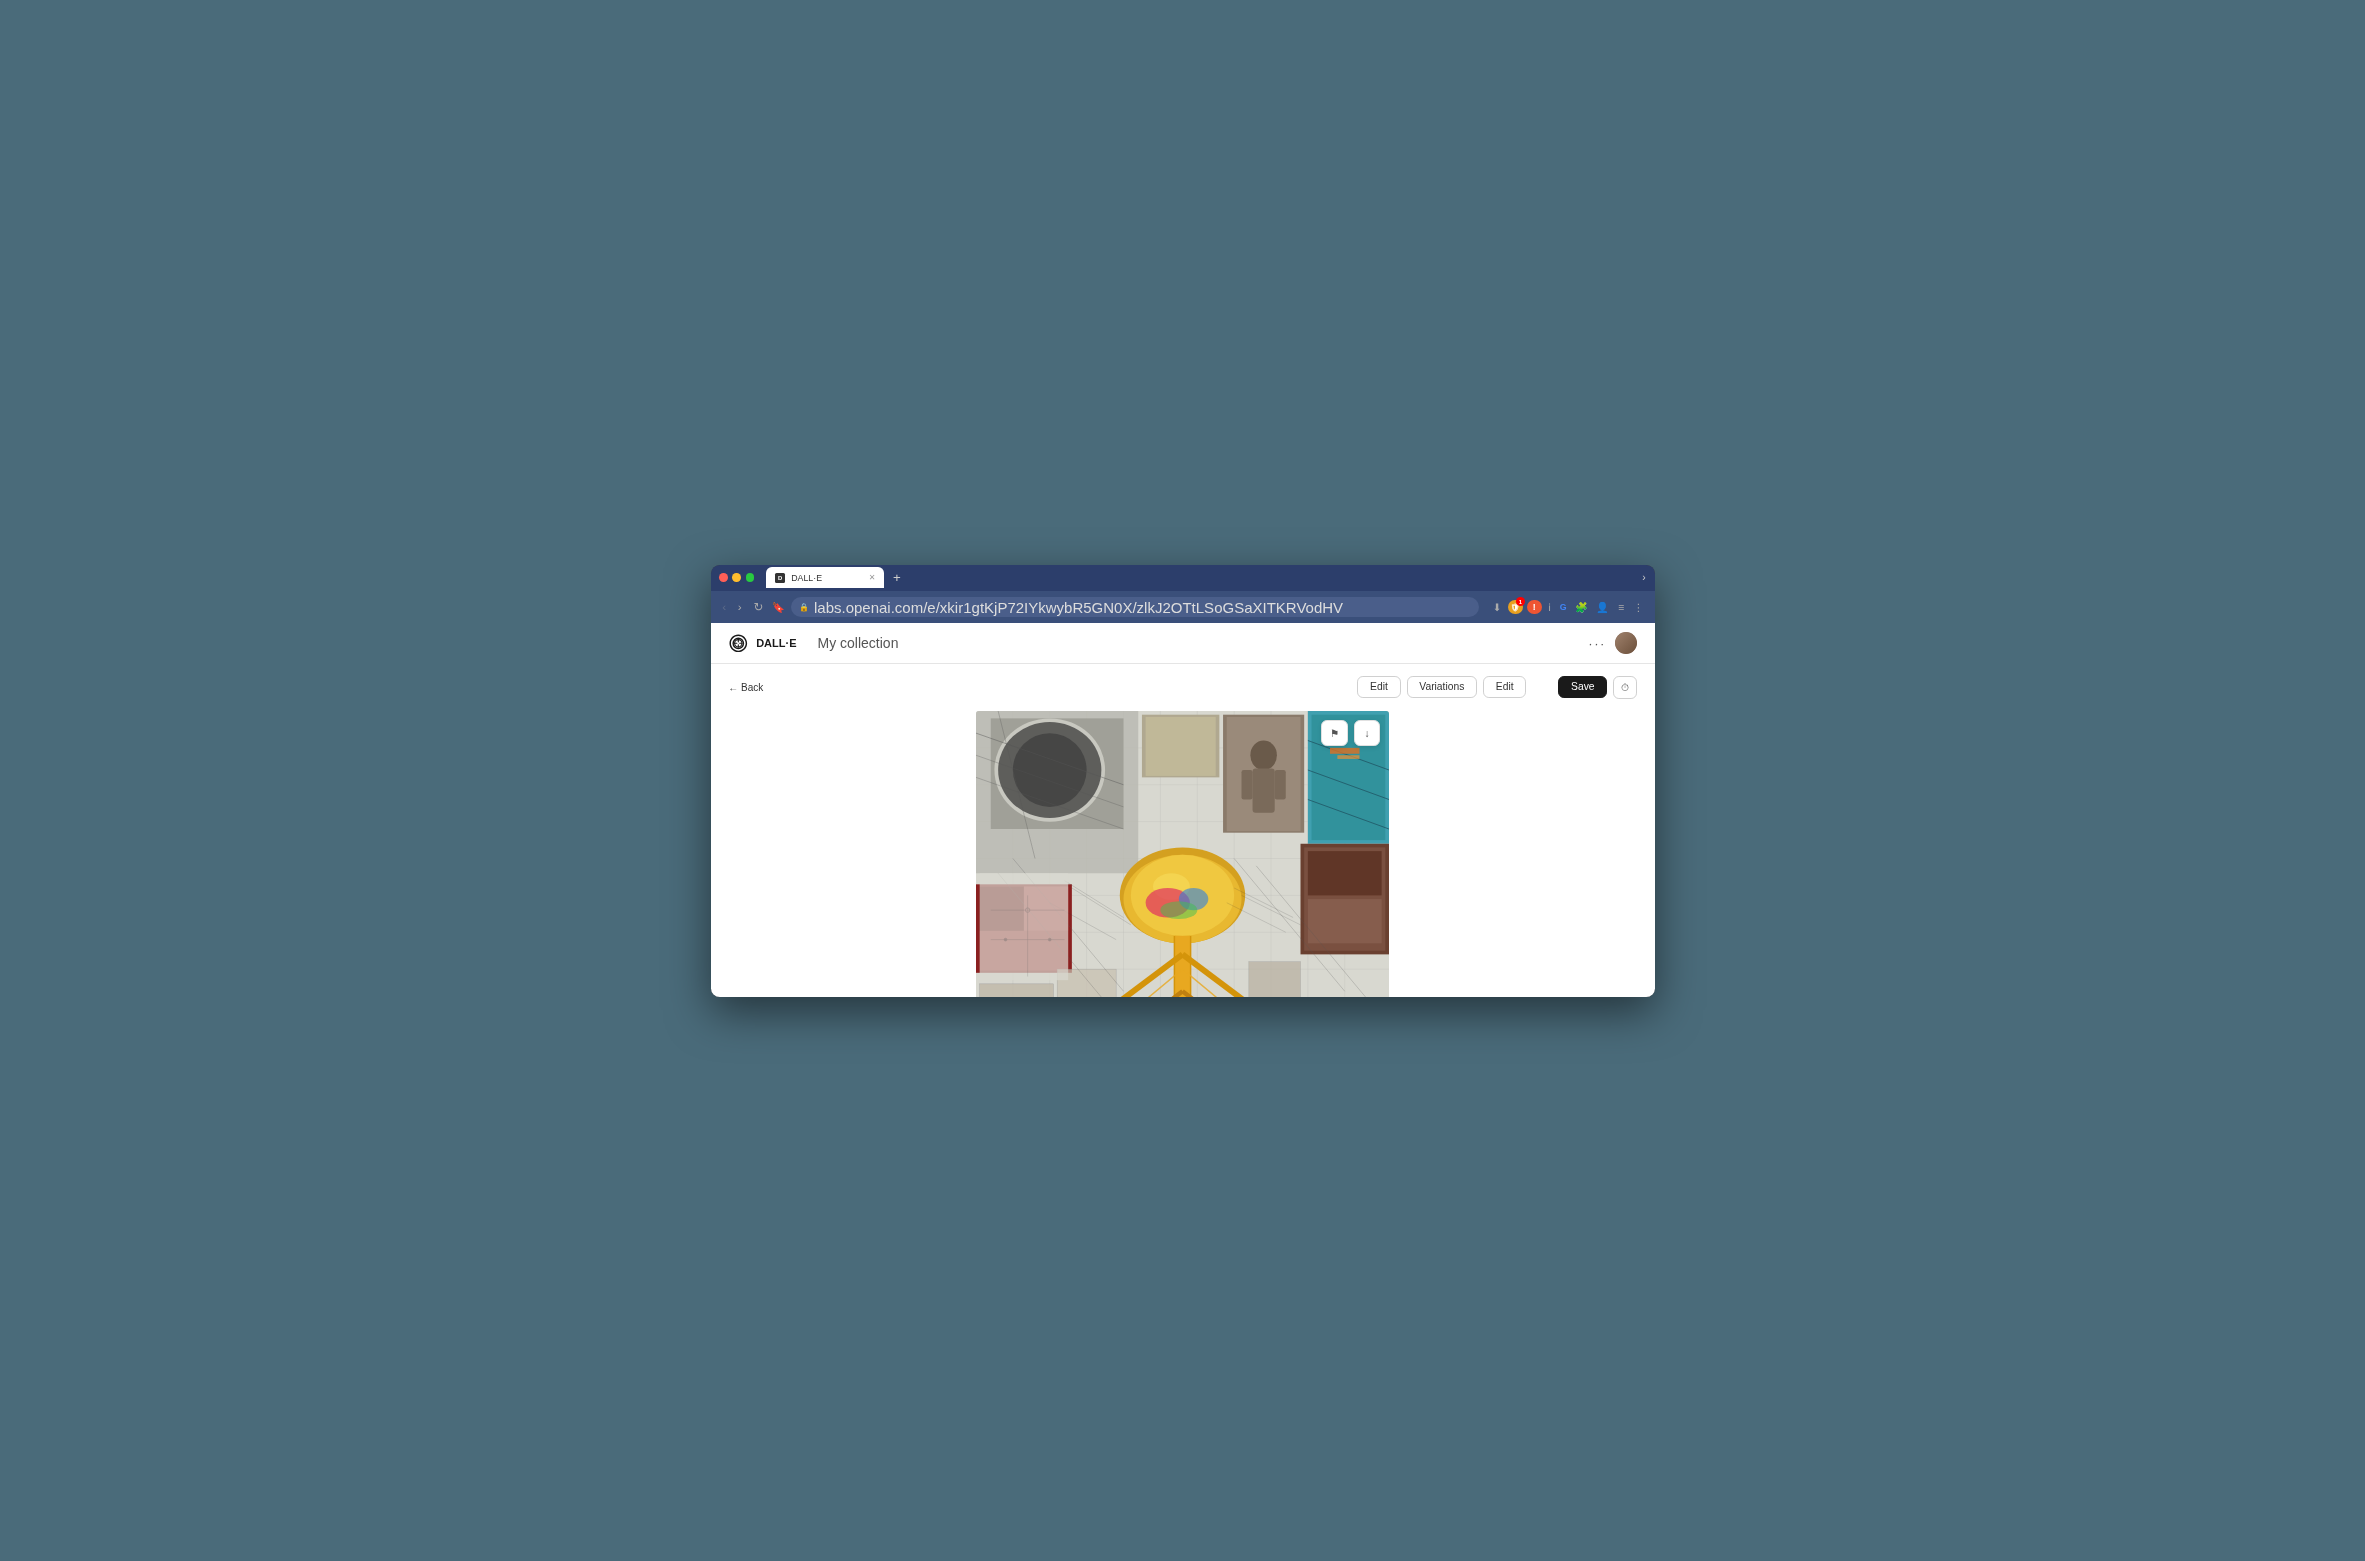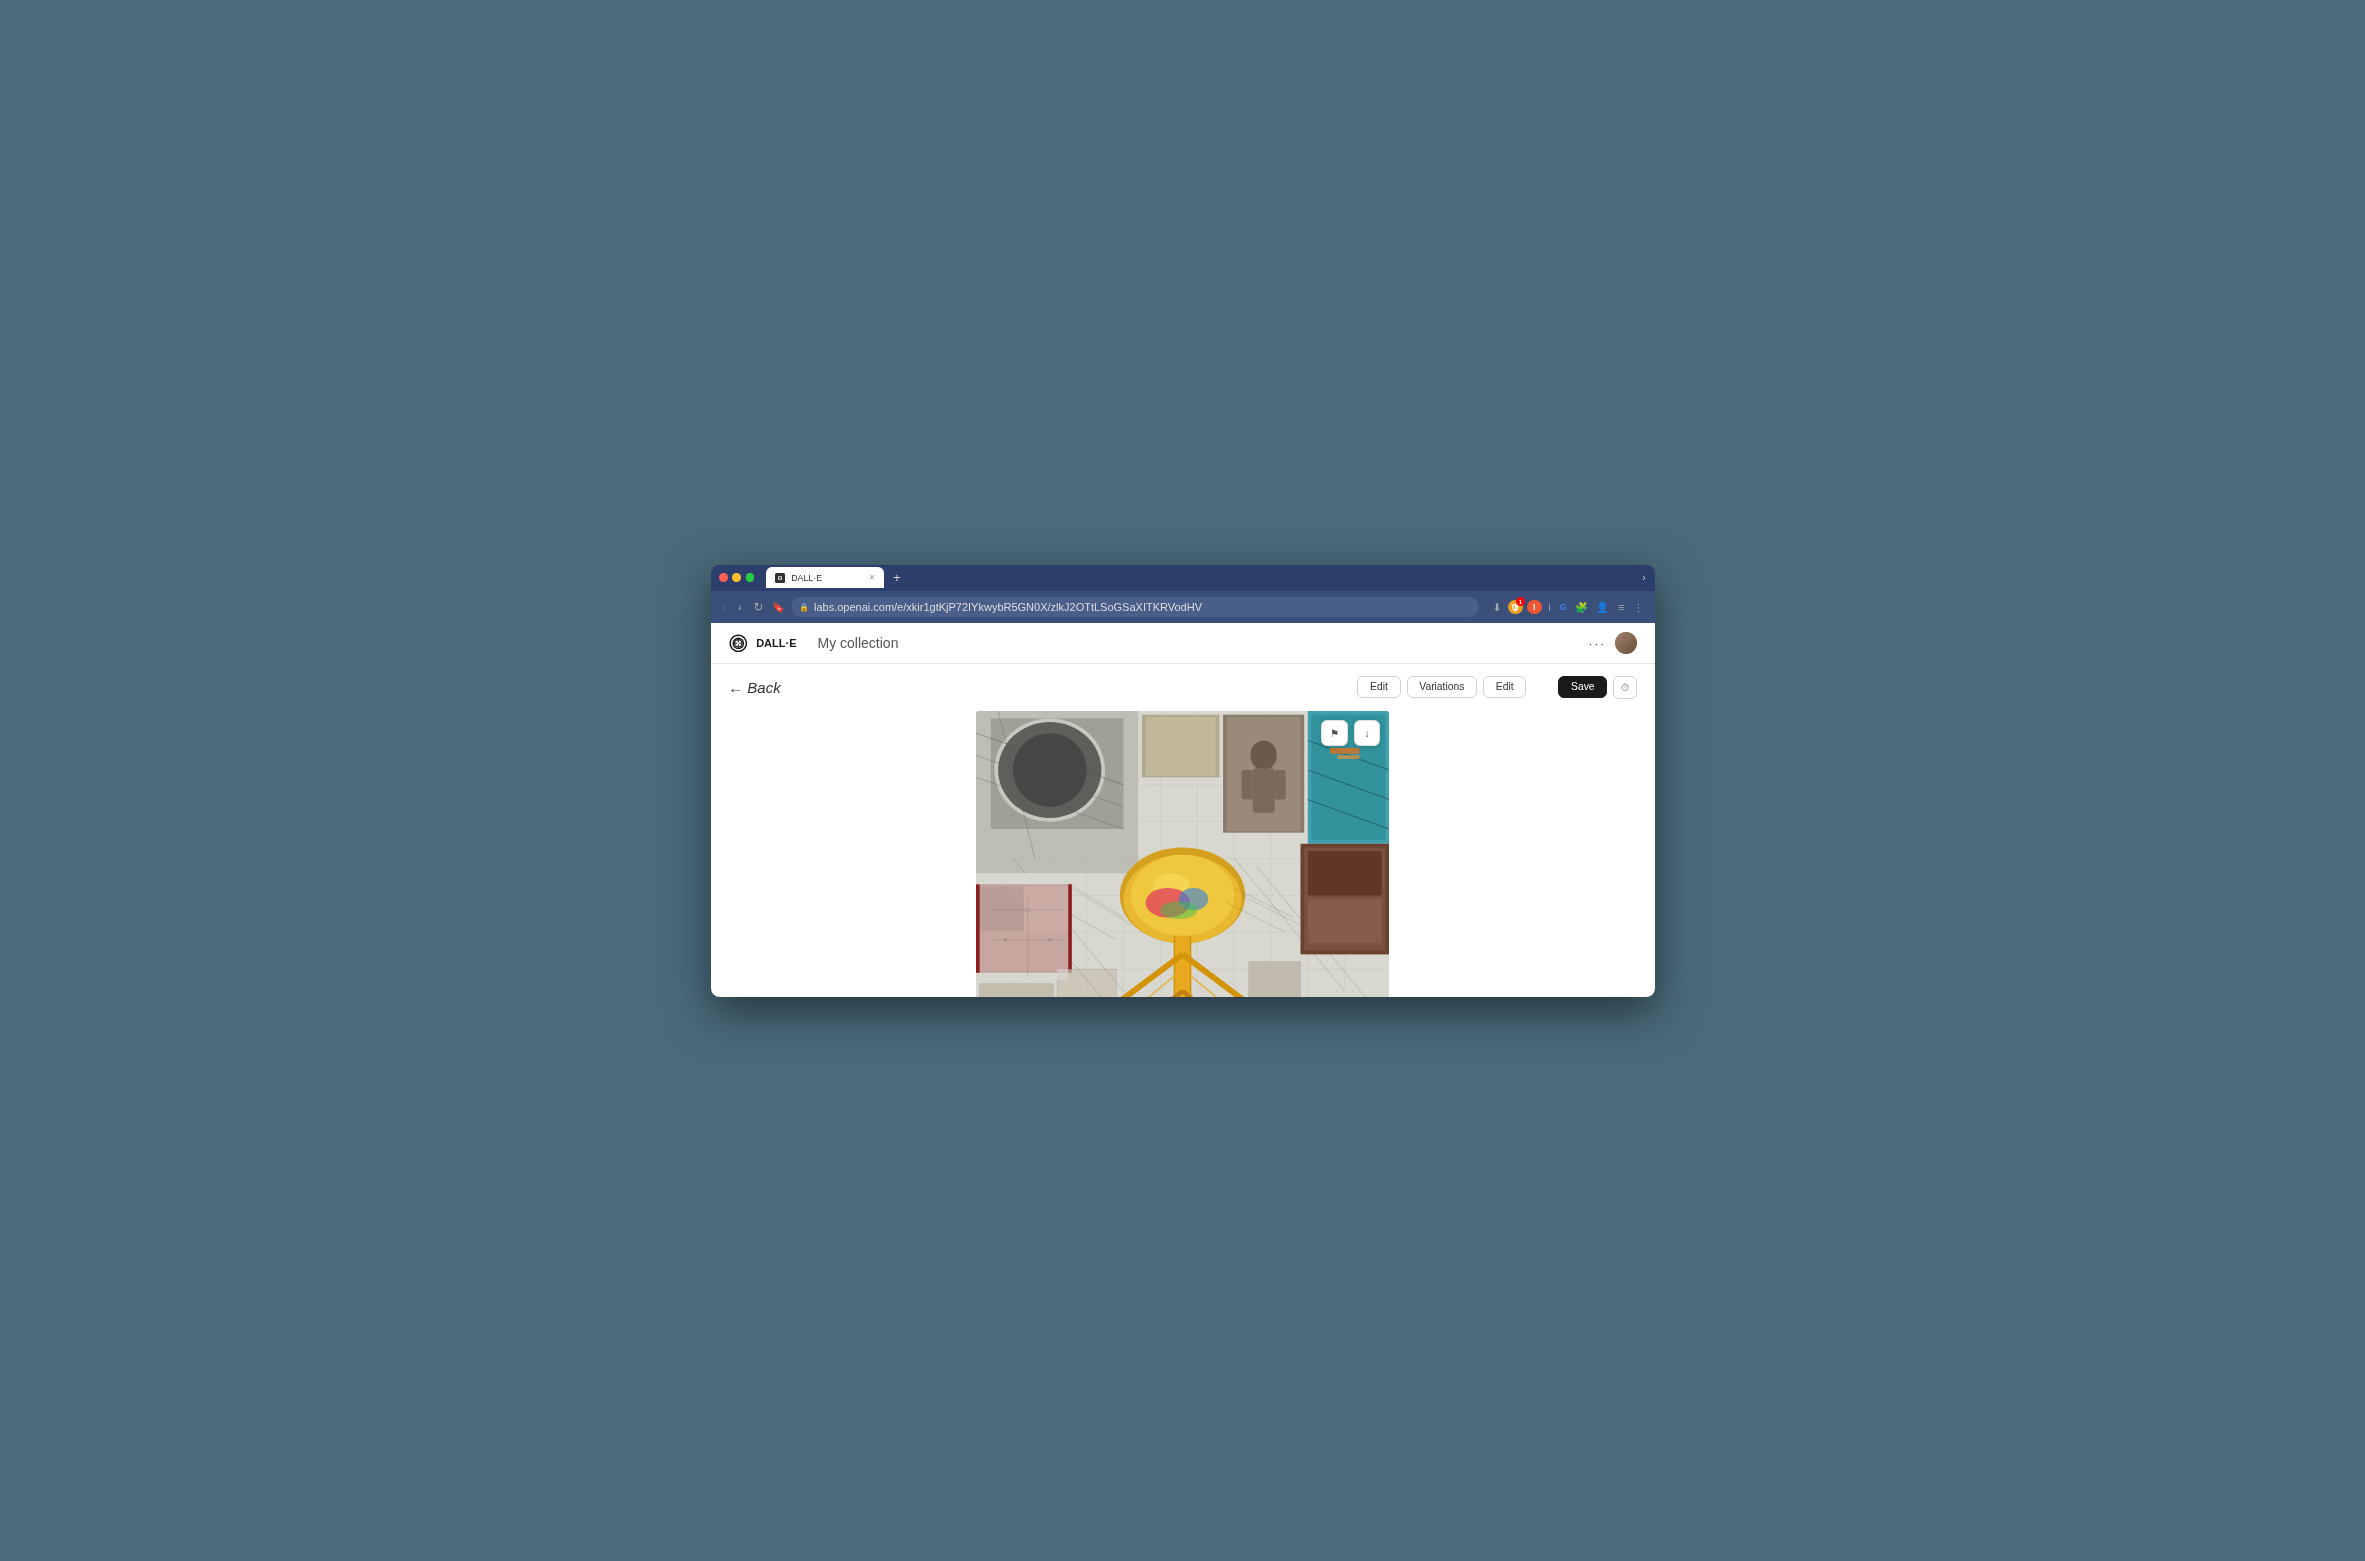--- a/index.html
+++ b/index.html
@@ -125,21 +125,21 @@
       align-items: center;
       padding: 0 8.8px;
       gap: 4.4px;
     }
     .url-lock {
       color: #aaa;
       font-size: 8px;
     }
     .url-text {
       color: #ddd;
-      font-size: 11px;
+      font-size: 15px;
       flex: 1;
     }
     .browser-actions {
       display: flex;
       align-items: center;
       gap: 4.4px;
       margin-left: 5.9px;
     }
     .browser-action-btn {
       color: #aaa;
@@ -247,26 +247,25 @@
       padding: 11.8px 17.7px;
       display: flex;
       align-items: center;
       justify-content: space-between;
       flex-shrink: 0;
     }
     .back-btn {
       display: flex;
       align-items: center;
       gap: 4.4px;
-      font-size: 15px;
+      font-size: 10px;
       color: #333;
       cursor: pointer;
       background: none;
       border: none;
-      font-style: italic;
     }
     .toolbar-right {
       display: flex;
       align-items: flex-start;
       gap: 5.9px;
     }
     .toolbar-btn {
       padding: 4.4px 11.8px;
       border-radius: 5.9px;
       border: 0.7px solid #d0d0d0;

